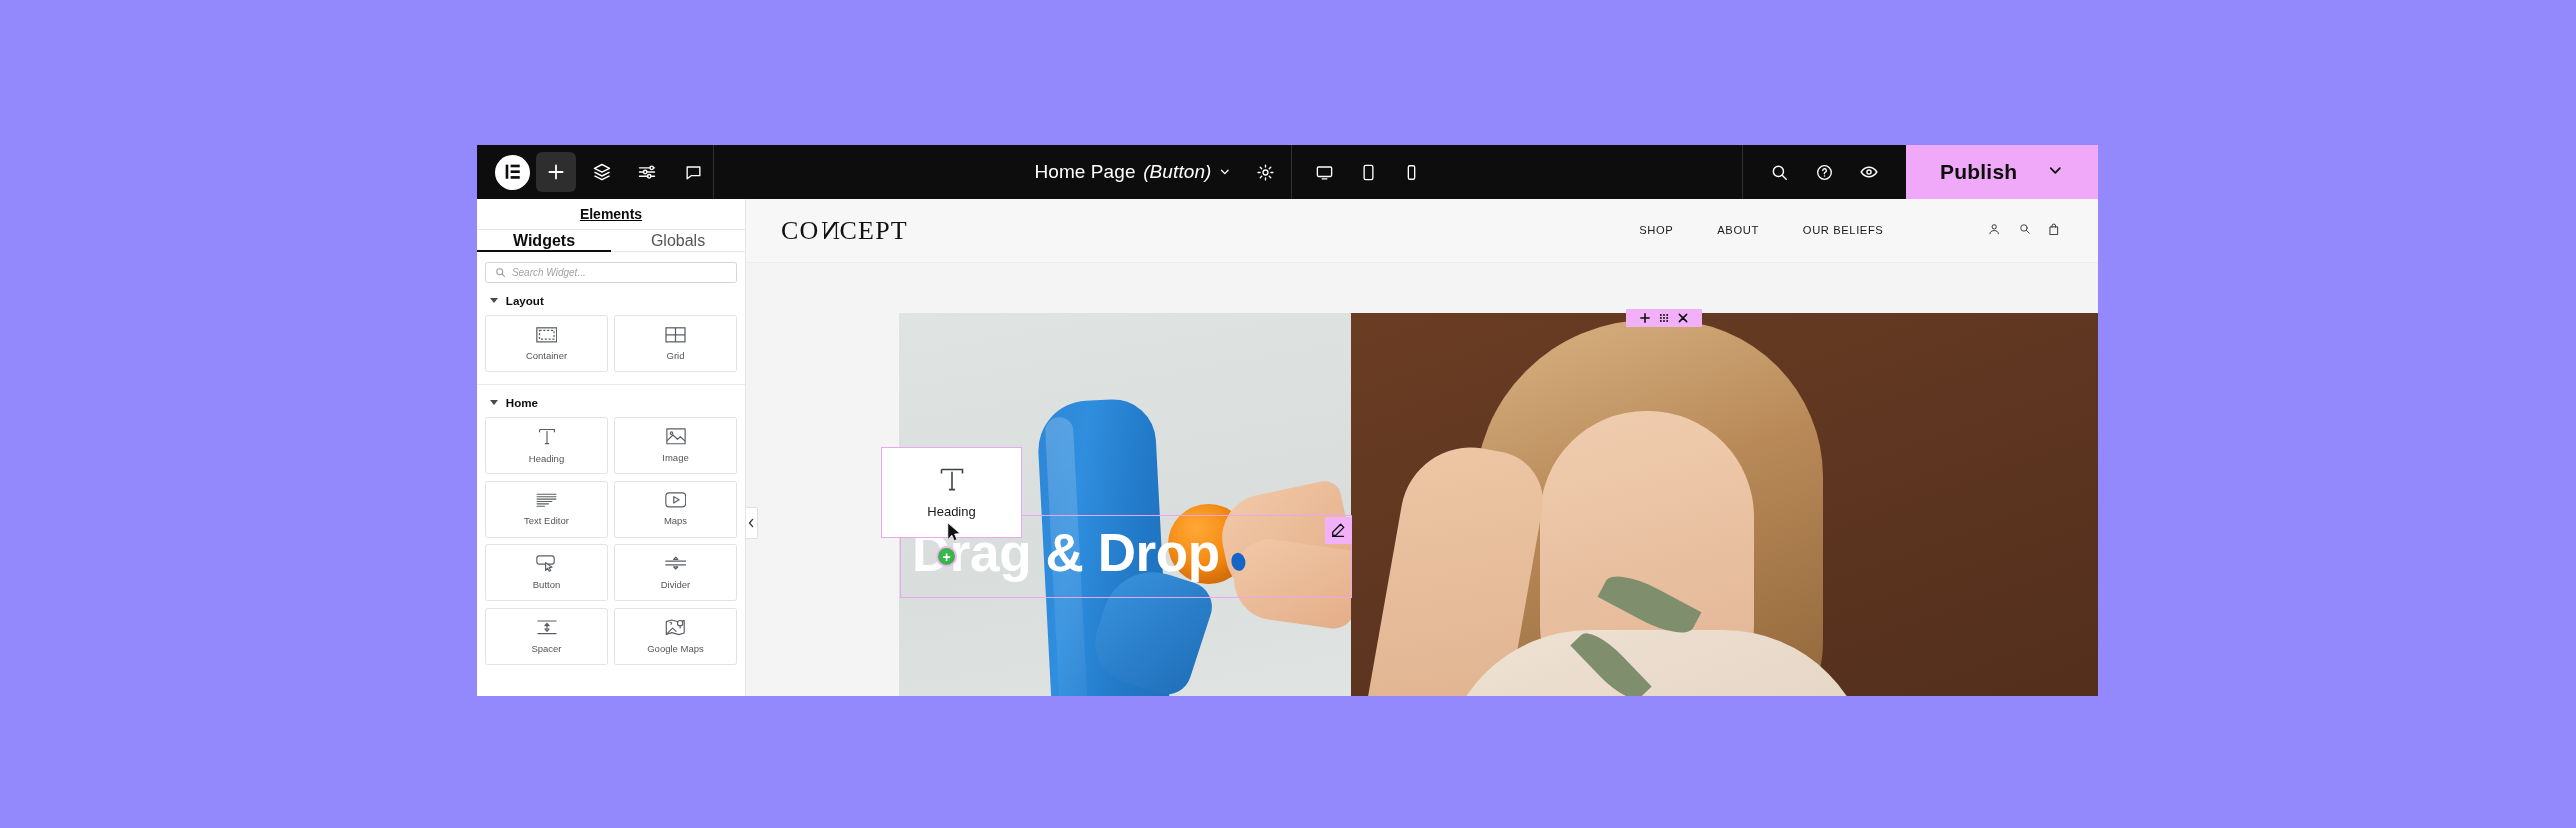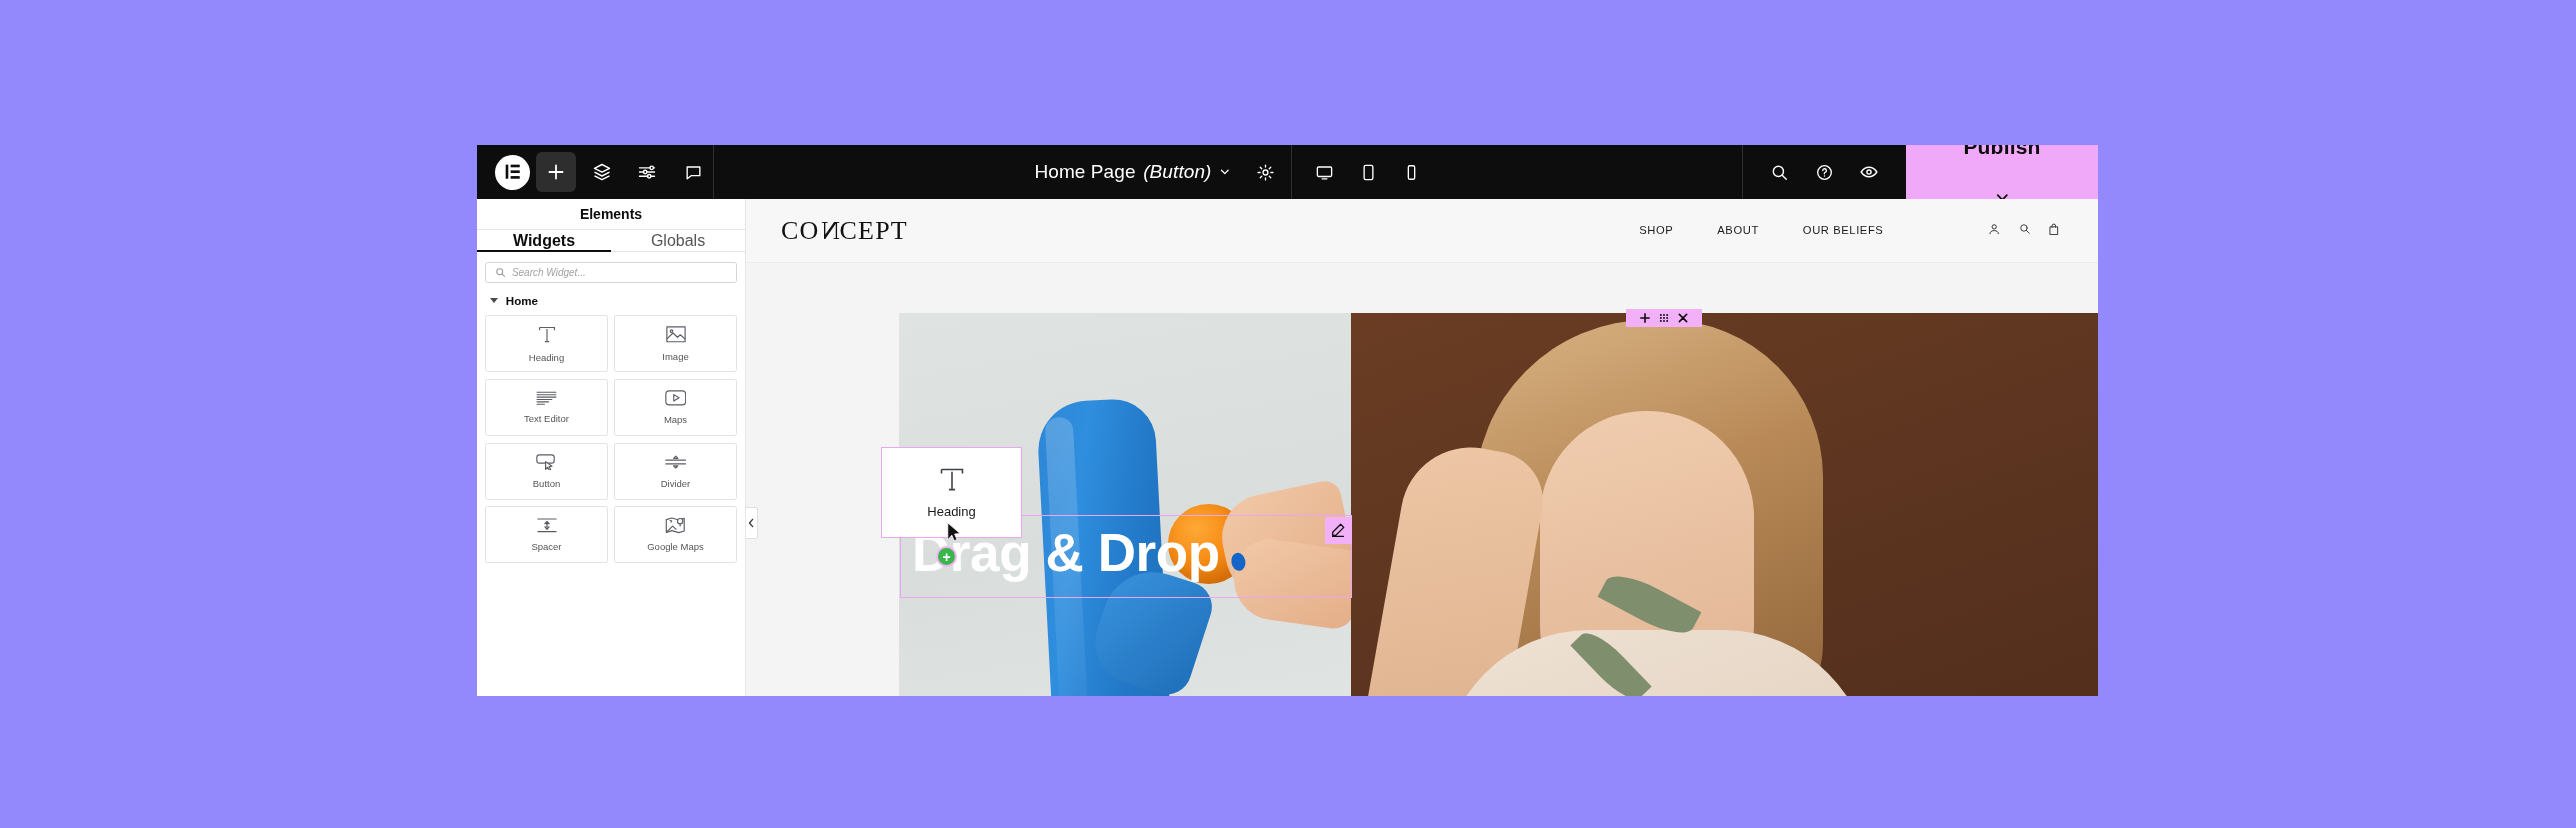--- a/index.html
+++ b/index.html
@@ -55,36 +55,37 @@
   .tb-gear { margin-right: 5px; }
   .tb-devices { display: flex; align-items: center; gap: 3.3px; padding: 0 13.3px; height: 100%; }
 
   .tb-right { display: flex; align-items: center; height: 100%; }
   .tb-right-icons { display: flex; align-items: center; gap: 5px; padding: 0 16.6px; }
 
   .publish {
     width: 192px; height: 54px;
     background: #f0a8f8;
     display: flex; align-items: center; justify-content: center;
-    gap: 30px; cursor: pointer; flex-direction: column;
+    gap: 30px; cursor: pointer;
   }
   .publish-label { font-size: 21px; font-weight: 700; color: #0d0d0d; letter-spacing: 0.2px; }
 
   
   .panel {
     position: absolute; left: 0; top: 54px;
     width: 269px; height: 630px;
     background: #ffffff;
     border-right: 0.8px solid #e6e6e6;
     overflow: hidden;
   }
   .panel-head {
     height: 31px;
     display: flex; align-items: center; justify-content: center;
     border-bottom: 0.8px solid #e6e6e6;
+    text-decoration: underline;
   }
   .panel-title { font-size: 14px; font-weight: 700; color: #0d0d0d; }
 
   .panel-tabs { display: flex; height: 22.4px; border-bottom: 0.8px solid #e6e6e6; }
   .panel-tab {
     flex: 1; display: flex; align-items: center; justify-content: center;
     font-size: 16px; color: #555; cursor: pointer; position: relative;
   }
   .panel-tab.active { color: #0d0d0d; font-weight: 700; }
   .panel-tab.active::after {
@@ -412,20 +413,46 @@
         <span>
           <svg width="10.8" height="10.8" viewBox="0 0 16 16" fill="none" stroke="#9a9a9a" stroke-width="1.5" stroke-linecap="round">
             <circle cx="7" cy="7" r="4.4"></circle>
               <path d="M10.3 10.3 14 14"></path>
           </svg>
         </span>
         <input type="text" placeholder="Search Widget..." style="">
       </div>
     </div>
 
+    <div class="wsection">
+      <div class="wsection-head">
+        <span class="caret"></span>
+        <span>Layout</span>
+      </div>
+      <div class="wgrid">
+        <div class="wcard">
+          <span class="wicon">
+            <svg width="21.5" height="15.7" viewBox="0 0 26 19" fill="none" stroke="#5a5d63" stroke-width="1.5">
+              <rect x="1" y="1" width="24" height="17"></rect>
+              <rect x="4.2" y="4.2" width="17.6" height="10.6" stroke-dasharray="2.6 2"></rect>
+            </svg>
+          </span>
+          <span class="wcard-label">Container</span>
+        </div>
+        <div class="wcard">
+          <span class="wicon">
+            <svg width="21" height="15.7" viewBox="0 0 25 19" fill="none" stroke="#5a5d63" stroke-width="1.5">
+              <rect x="1" y="1" width="23" height="17"></rect>
+                <path d="M12.5 1v17M1 9.5h23"></path>
+            </svg>
+          </span>
+          <span class="wcard-label">Grid</span>
+        </div>
+      </div>
+    </div>
 
     <div class="wsection">
       <div class="wsection-head">
         <span class="caret"></span>
         <span>Home</span>
       </div>
       <div class="wgrid">
 
         <div class="wcard">
           <span class="wicon">

